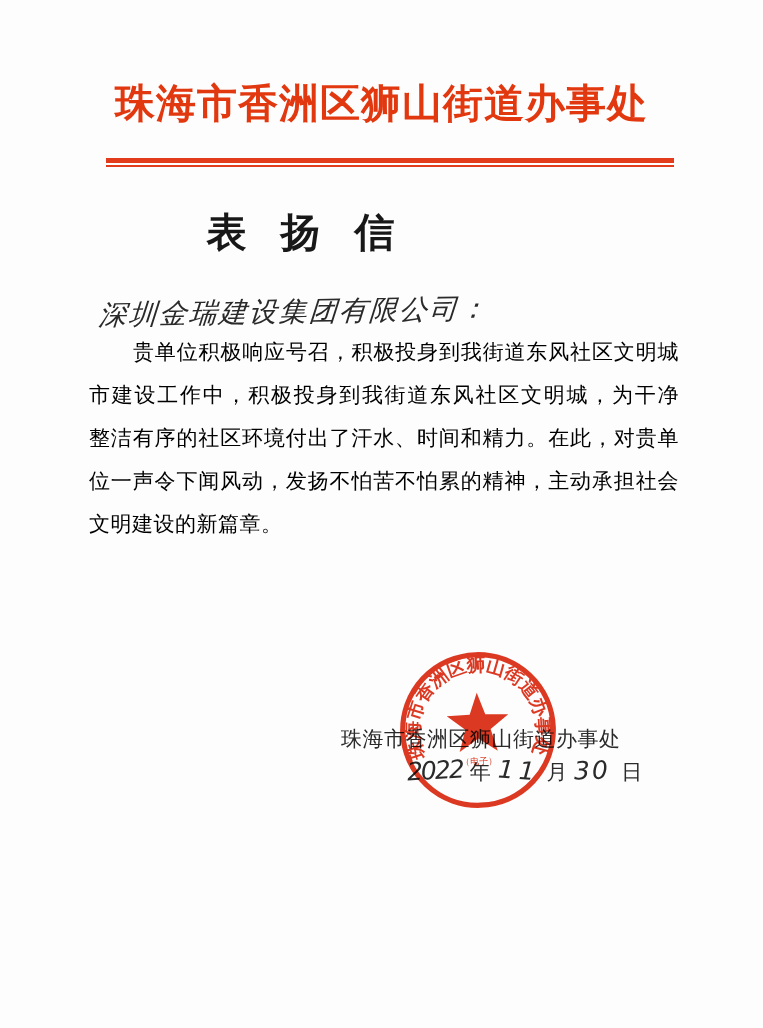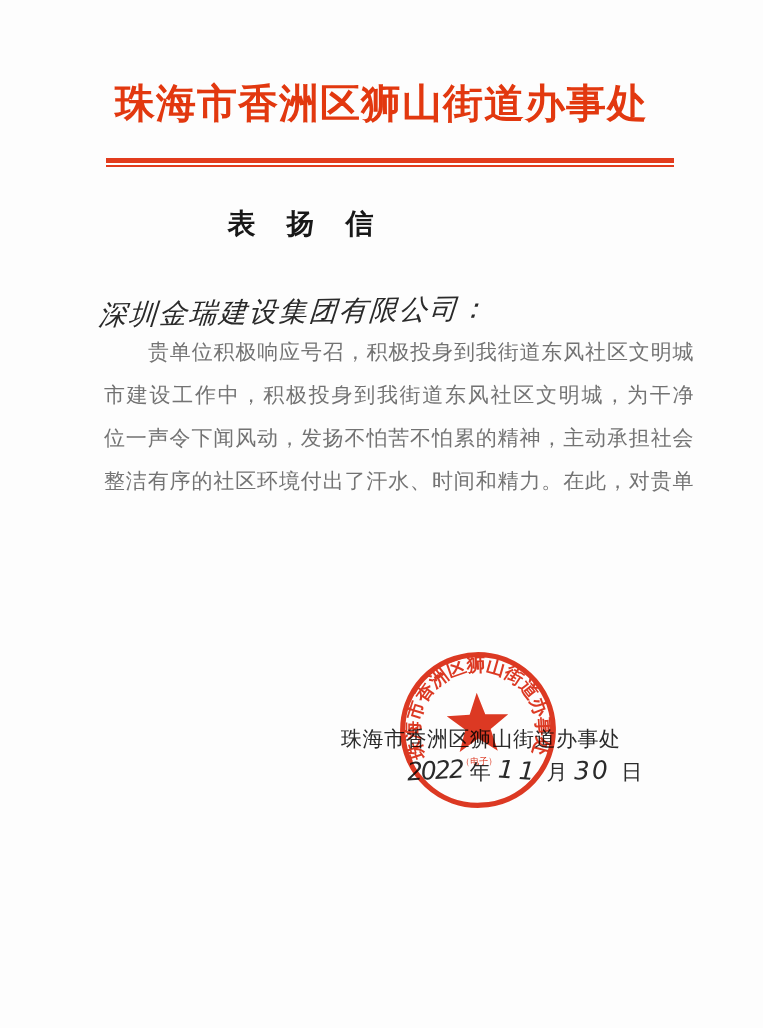--- a/index.html
+++ b/index.html
@@ -25,21 +25,21 @@
     position: absolute; top: 158px; left: 106px; width: 568px;
   }
   .rule .bar-thick { height: 5px; background: #e23c1d; }
   .rule .bar-gap   { height: 2px; background: #ffffff; }
   .rule .bar-thin  { height: 2px; background: #e23c1d; }
 
   
   .letter-title {
     position: absolute; top: 205px; left: 0; width: 613px;
     text-align: center;
-    font-size: 28px; font-weight: 600;
+    font-size: 40px; font-weight: 600;
     letter-spacing: 12px;
     color: #181818;
   }
 
   
   .handwriting {
     font-family: "DejaVu Sans", sans-serif;
     font-style: italic;
     color: #2a2a2a;
     display: inline-block;
@@ -47,22 +47,22 @@
 
   .salutation {
     position: absolute; top: 293px; left: 99px;
     font-size: 28px;
     letter-spacing: 2px;
     transform: skewX(-5deg) rotate(-1deg);
   }
 
   
   .body-block {
-    position: absolute; top: 331px; left: 104px; width: 590px;
-    color: #737373;
+    position: absolute; top: 331px; left: 89px; width: 590px;
+    color: #000000;
   }
   .body-line {
     font-size: 21px;
     line-height: 43px;
     height: 43px;
     text-align: justify;
     text-align-last: justify;
     white-space: nowrap;
     letter-spacing: 0.5px;
   }
@@ -109,22 +109,23 @@
     <div class="bar-thin"></div>
   </div>
 
   <div class="letter-title">表 扬 信</div>
 
   <div class="salutation handwriting">深圳金瑞建设集团有限公司：</div>
 
   <div class="body-block">
     <div class="body-line first">贵单位积极响应号召，积极投身到我街道东风社区文明城</div>
     <div class="body-line">市建设工作中，积极投身到我街道东风社区文明城，为干净</div>
+    <div class="body-line">整洁有序的社区环境付出了汗水、时间和精力。在此，对贵单</div>
     <div class="body-line">位一声令下闻风动，发扬不怕苦不怕累的精神，主动承担社会</div>
-    <div class="body-line">整洁有序的社区环境付出了汗水、时间和精力。在此，对贵单</div>
+    <div class="body-line last">文明建设的新篇章。</div>
   </div>
 
   <div class="signature-org">珠海市香洲区狮山街道办事处</div>
 
   <div class="date-row">
     <span class="handwriting hw hw-year">2022</span>
     <span class="unit">年</span>
     <span class="handwriting hw hw-month">11</span>
     <span class="unit">月</span>
     <span class="handwriting hw hw-day">30</span>

